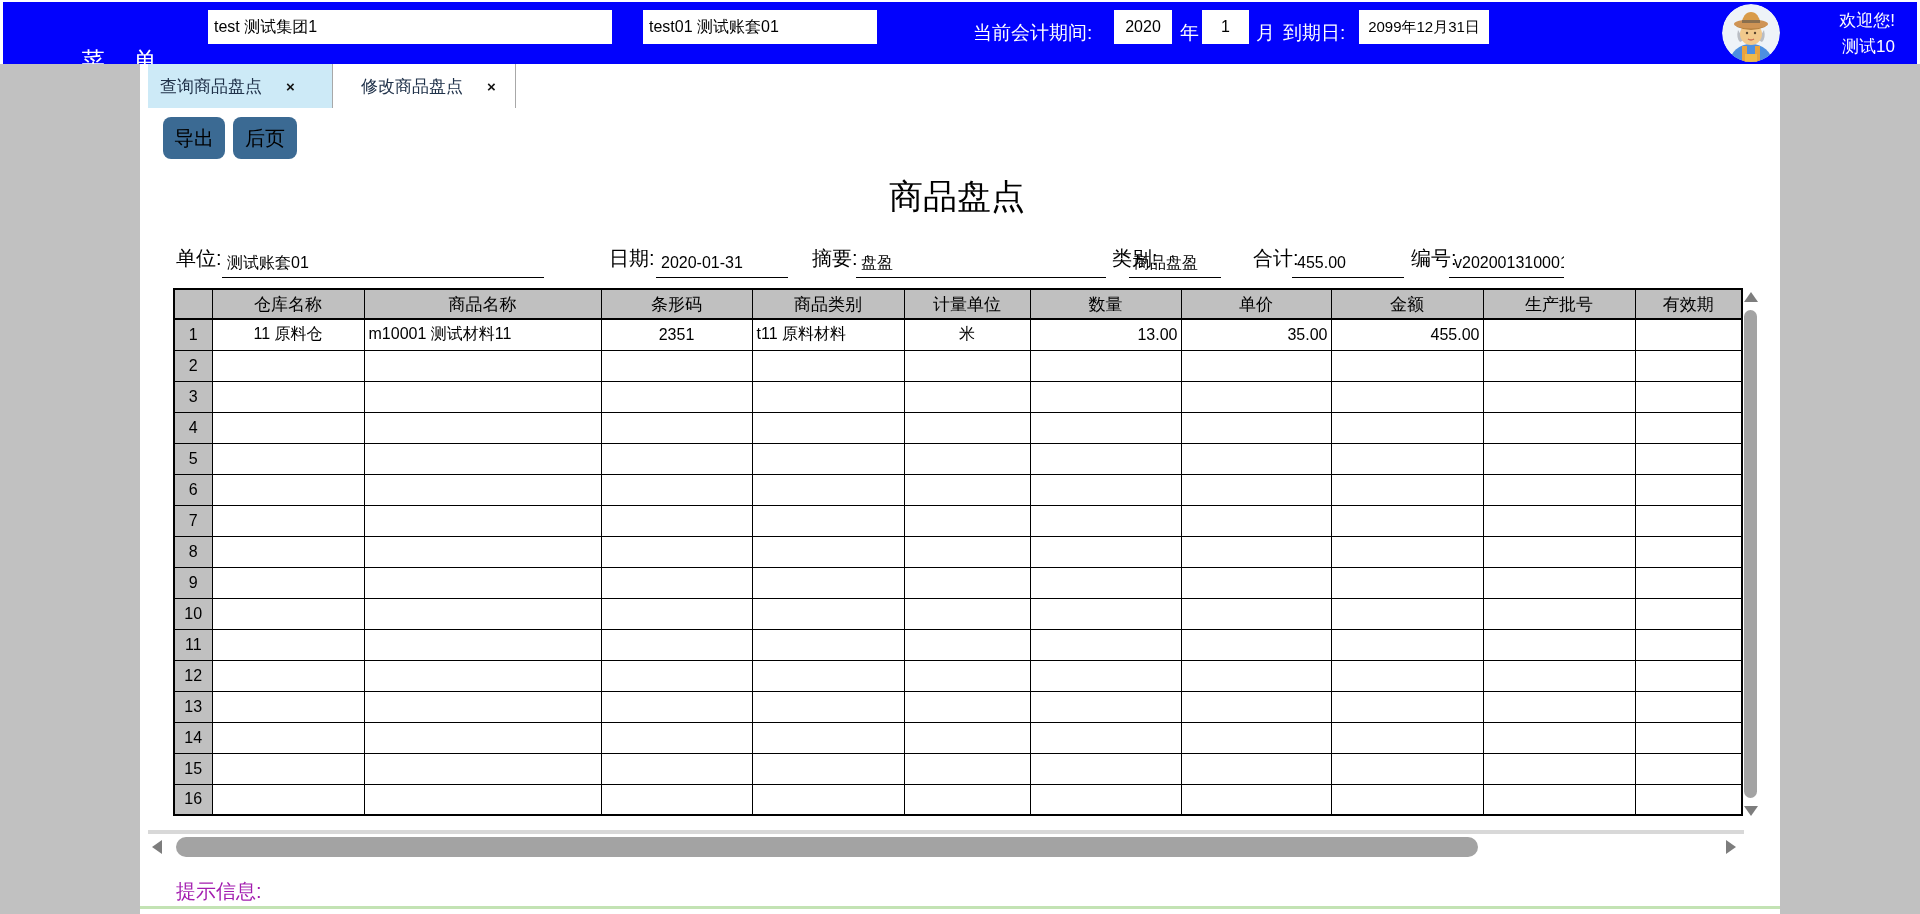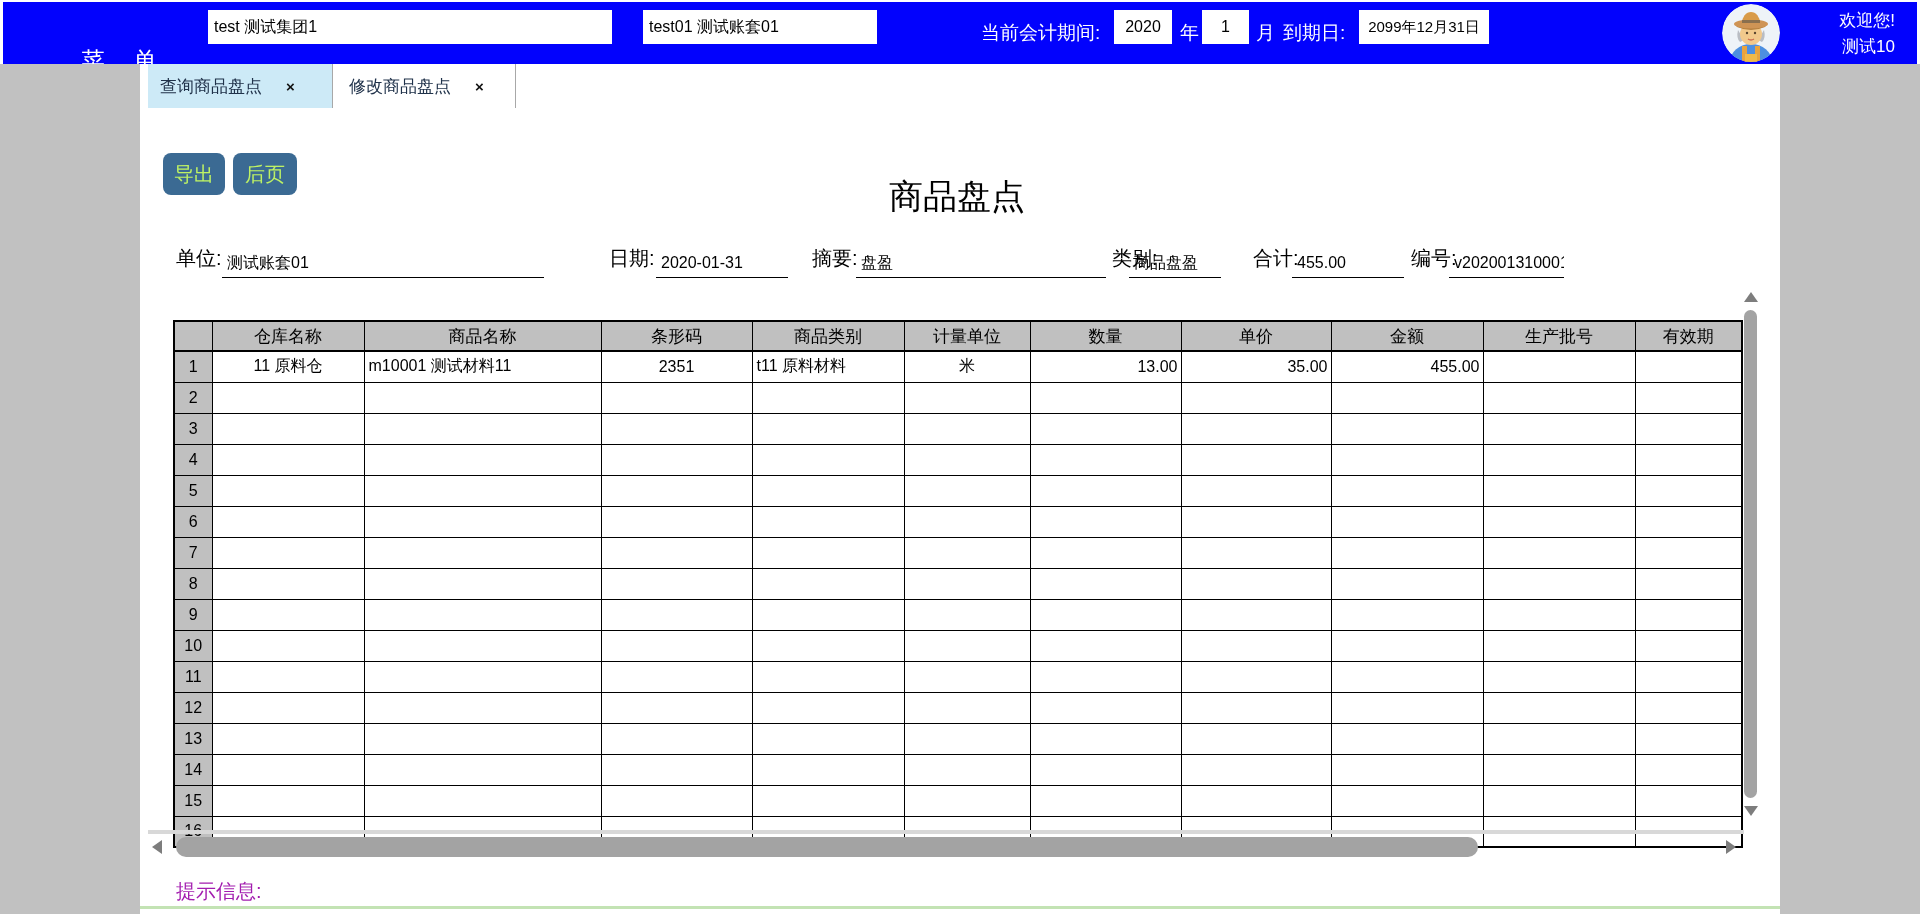--- a/index.html
+++ b/index.html
@@ -8,65 +8,65 @@
 
   
   .topbar{position:absolute;left:3px;top:2px;width:1914px;height:62px;background:#0202fd;}
   .menu-btn{position:absolute;left:78px;top:0;height:62px;display:flex;align-items:center;
             color:#fff;font-size:24px;letter-spacing:2px;cursor:pointer;margin-top:28px;}
   .tb-input{position:absolute;top:8px;height:34px;border:none;background:#fff;color:#000;
             font-size:16px;padding:0 6px;outline:none;}
   .inp-group{left:205px;width:404px;}
   .inp-account{left:640px;width:234px;}
   .tb-label{position:absolute;top:0;height:62px;display:flex;align-items:center;color:#fff;font-size:19px;}
-  .lbl-period{left:970px;margin-left:8px;}
+  .lbl-period{left:970px;}
   .inp-year{left:1111px;width:58px;text-align:center;}
   .lbl-year{left:1177px;}
   .inp-month{left:1199px;width:47px;text-align:center;}
   .lbl-month{left:1253px;}
   .lbl-expiry{left:1280px;}
   .inp-expiry{left:1356px;width:130px;font-size:15px;text-align:center;padding:0 2px;}
   .avatar{position:absolute;left:1719px;top:2px;width:58px;height:58px;border-radius:50%;
           overflow:hidden;cursor:pointer;}
   .welcome{position:absolute;right:22px;top:6px;text-align:right;color:#fff;font-size:17px;line-height:26px;}
 
   
   .gutter{position:absolute;top:64px;bottom:0;background:#c1c1c1;}
   .gutter-left{left:0;width:140px;}
   .gutter-right{left:1780px;width:140px;}
 
   
   .content{position:absolute;left:140px;top:64px;width:1640px;height:850px;background:#fff;}
 
   .tab{position:absolute;top:0;height:44px;display:flex;align-items:center;cursor:pointer;font-size:17px;color:#20324a;}
   .tab-1{left:8px;width:184px;background:#cdeaf7;padding-left:12px;}
-  .tab-2{left:192px;width:184px;background:#fff;border-left:1px solid #a8a8a8;border-right:1px solid #a8a8a8;padding-left:16px;}
+  .tab-2{left:192px;width:184px;background:#fff;border-left:1px solid #a8a8a8;border-right:1px solid #a8a8a8;padding-left:28px;}
   .tab-close{margin-left:24px;font-size:15px;font-weight:bold;color:#111;cursor:pointer;}
 
   .btn{position:absolute;top:53px;height:42px;border:none;border-radius:8px;background:#3b6a93;
-       color:#bef264;font-size:20px;display:flex;align-items:center;justify-content:center;cursor:pointer;margin-top:36px;}
+       color:#000000;font-size:20px;display:flex;align-items:center;justify-content:center;cursor:pointer;}
   .btn-export{left:23px;width:62px;}
   .btn-next{left:93px;width:64px;}
 
   .sheet-title{position:absolute;left:33px;top:110px;width:1568px;text-align:center;
                font-size:34px;color:#000;}
 
   .form-row{position:absolute;left:0;top:176px;width:1640px;height:40px;}
   .flabel{position:absolute;top:5px;font-size:20px;color:#000;white-space:nowrap;}
   .fvalue{position:absolute;bottom:2px;height:28px;line-height:26px;border-bottom:1px solid #000;
           font-size:16px;color:#000;padding-left:5px;white-space:nowrap;overflow:hidden;}
   .fl-unit{left:36px;}   .fv-unit{left:82px;width:322px;}
   .fl-date{left:469px;}  .fv-date{left:516px;width:132px;}
   .fl-sum{left:672px;}   .fv-sum{left:716px;width:250px;}
   .fl-cat{left:972px;}   .fv-cat{left:989px;width:92px;}
   .fl-tot{left:1113px;}  .fv-tot{left:1152px;width:112px;}
   .fl-num{left:1271px;}  .fv-num{left:1309px;width:115px;}
 
   
-  .grid-wrap{position:absolute;left:33px;top:224px;margin-top:32px;}
+  .grid-wrap{position:absolute;left:33px;top:224px;}
   table.grid{border-collapse:collapse;table-layout:fixed;width:1568px;border:2px solid #000;}
   .grid th,.grid td{border:1px solid #000;overflow:hidden;white-space:nowrap;font-weight:400;}
   .grid thead th{height:30px;background:#c0c0c0;font-size:17px;border-bottom:2px solid #000;}
   .grid tbody tr{height:31px;}
   .grid tbody th{background:#c0c0c0;font-size:16px;text-align:center;}
   .grid td{background:#fff;font-size:16px;}
   .al{text-align:left;padding-left:4px;}
   .ar{text-align:right;padding-right:3px;}
   .ac{text-align:center;}
 

